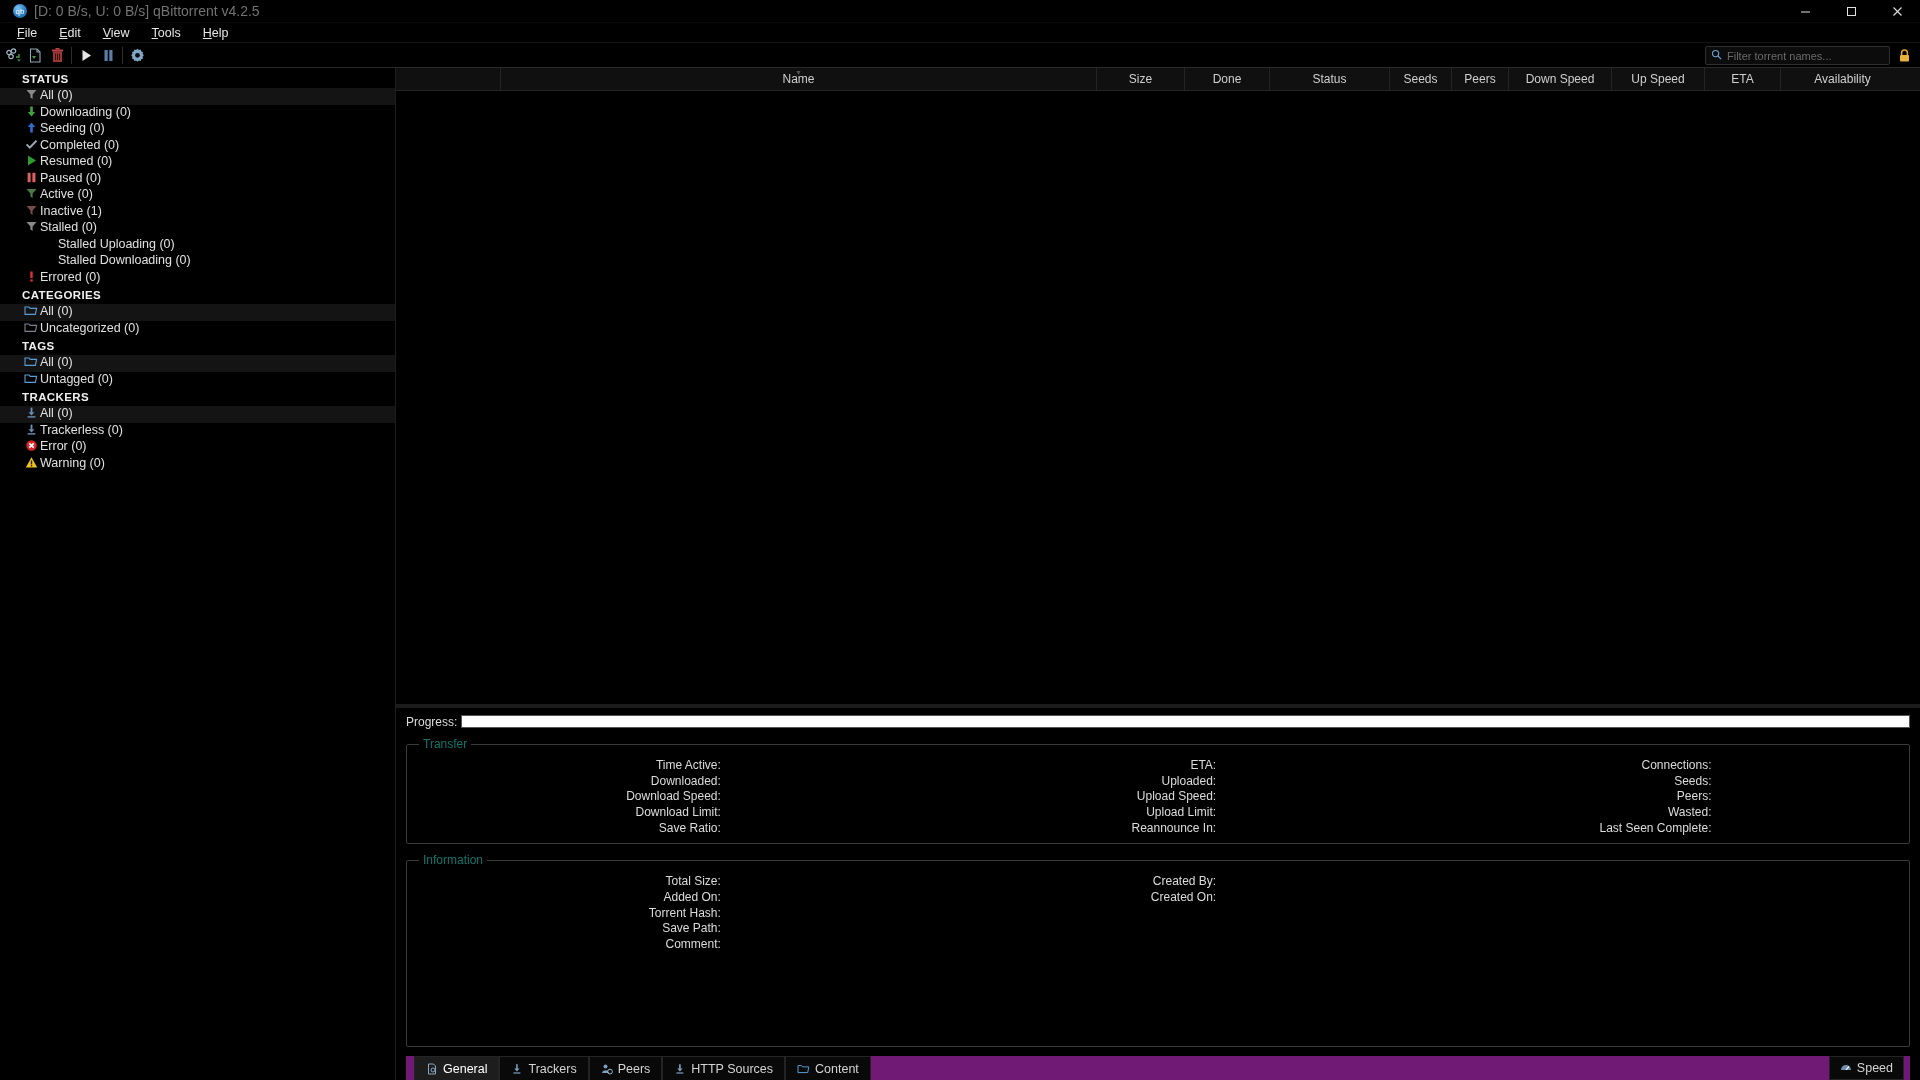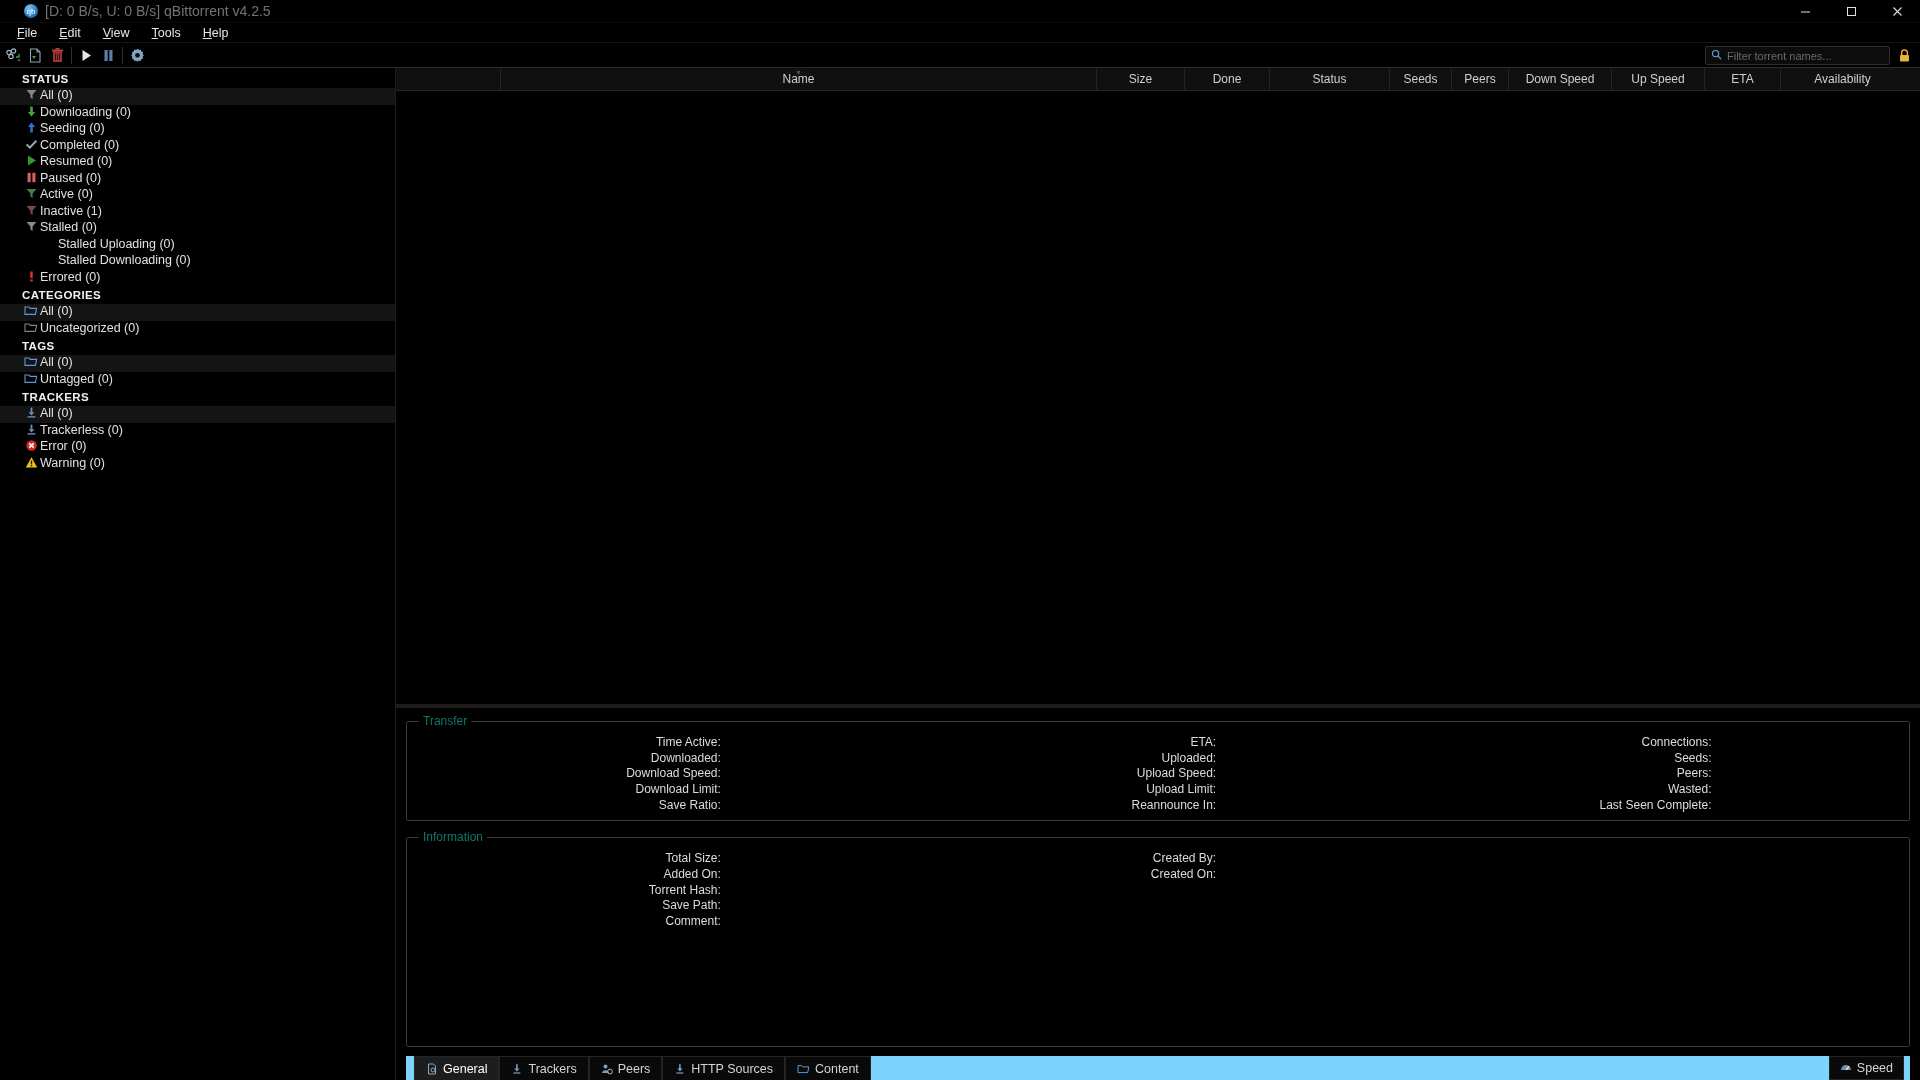--- a/index.html
+++ b/index.html
@@ -10,21 +10,21 @@
     color:#d8d8d8;
   }
   body { font-size:13px; }
 
   
   .titlebar {
     height:23px; background:#000; display:flex; align-items:center;
     border-bottom:1px solid #0a0a0a;
   }
   .tb-icon {
-    width:14px; height:14px; margin-left:24px; margin-right:7px;
+    width:14px; height:14px; margin-left:13px; margin-right:7px;
     border-radius:50%;
     background:radial-gradient(circle at 35% 30%, #7ec4f5 0%, #2a7fc4 55%, #1a5a92 100%);
     color:#fff; font-size:8px; font-weight:normal;
     display:flex; align-items:center; justify-content:center;
     font-family:"Liberation Sans", sans-serif;
   }
   .tb-title { font-size:14px; color:#737373; }
   .tb-spacer { flex:1; }
   .tb-btn {
     width:46px; height:23px; display:flex; align-items:center; justify-content:center;
@@ -120,21 +120,21 @@
   .kv-grid { display:grid; grid-template-columns:1fr 1fr 1fr; }
   .kv-col { display:flex; flex-direction:column; }
   .kv-row { height:15.7px; display:flex; align-items:center; justify-content:flex-end;
             font-size:12px; color:#dcdcdc; padding-right:2px; }
   .kv-row .kv-val { width:38%; text-align:left; padding-left:6px; color:#cfcfcf; }
   .kv-row .kv-key { text-align:right; }
   .info-pad { flex:1; }
 
   
   .tabbar { height:24px; display:flex; align-items:stretch; padding-left:8px;
-            background:#7dd3fc; }
+            background:#701a75; }
   .tab {
     display:flex; align-items:center; gap:5px; padding:0 11px;
     font-size:12.5px; color:#d4d4d4; border:1px solid #242424;
     border-bottom:none; background:#090909;
   }
   .tab.active { background:#1d1d1d; color:#fff; }
   .tab svg { display:block; }
   .tabbar-spacer { flex:1; }
   .speed-tab {
     display:flex; align-items:center; gap:5px; padding:0 10px; margin-right:6px;
@@ -449,20 +449,24 @@
       <div class="th" style="width:123px;border-right:none">
           <span>Availability</span>
         </div>
     </div>
 
     <div class="torrent-list"></div>
 
     <div class="splitter"></div>
 
     <div class="details">
+      <div class="progress-row">
+        <span class="progress-label">Progress:</span>
+        <div class="progress-bar"></div>
+      </div>
 
       <fieldset class="box">
         <legend>Transfer</legend>
         <div class="kv-grid">
           <div class="kv-col">
             <div class="kv-row">
                 <span class="kv-key">Time Active:</span>
                 <span class="kv-val"></span>
               </div>
             <div class="kv-row">

